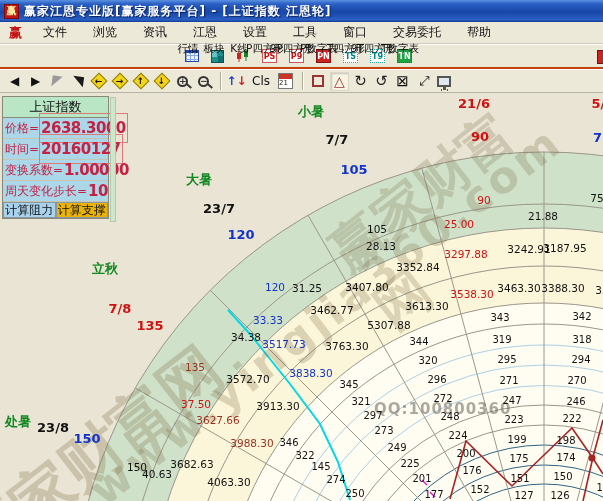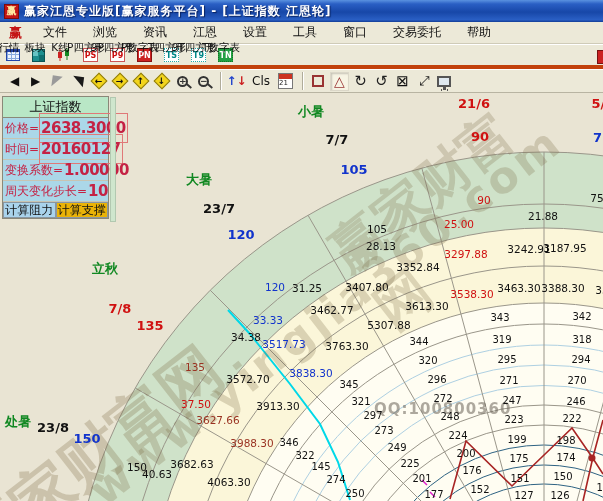--- a/index.html
+++ b/index.html
@@ -15,21 +15,21 @@
   #titlebar .ttext { color:#fff; font-size:12px; font-weight:bold; letter-spacing:1px; text-shadow:1px 1px 1px #08215e; }
 
   
   #menubar { position:absolute; left:0; top:22px; width:603px; height:22px; background:#ece9d8;
     border-bottom:1px solid #cfcbb8; display:flex; align-items:center; font-size:12px; color:#111; }
   #menubar .menuicon { color:#c41616; font-weight:bold; font-size:13px; margin:0 8px 0 9px; }
   #menubar .mitem { padding:0 13px; cursor:default; }
 
   
   #toolbar1 { position:absolute; left:0; top:44px; width:603px; height:25px; background:#ece9d8;
-    border-top:1px solid #fff; border-bottom:4px solid #c2410c; display:flex; align-items:center; font-size:12px; color:#111; padding-left:6px; }
+    border-top:1px solid #fff; border-bottom:2px solid #c2410c; display:flex; align-items:center; font-size:12px; color:#111; padding-left:6px;justify-content:center; }
   .tb-item { display:inline-flex; align-items:center; margin-right:12px; white-space:nowrap; }
   .tb-item .lbl { margin-left:3px; }
   .lbox { display:inline-block; width:15px; height:14px; font-size:8px; font-weight:bold; text-align:center; line-height:13px; }
   .lbox.red    { color:#cc1111; border:1px solid #cc5555; background:#fff; }
   .lbox.redbg  { color:#fff; background:#cc2222; border:1px solid #881111; }
   .lbox.teal   { color:#008888; border:1px dotted #22aaaa; background:#fff; }
   .lbox.greenbg{ color:#fff; background:#22a044; border:1px dotted #117722; }
   .icon-grid { display:inline-block; width:14px; height:12px; border:1px solid #2244aa;
     background:linear-gradient(#2244aa 2px,transparent 2px),
       repeating-linear-gradient(90deg,#88aadd 0 1px,transparent 1px 4px),

